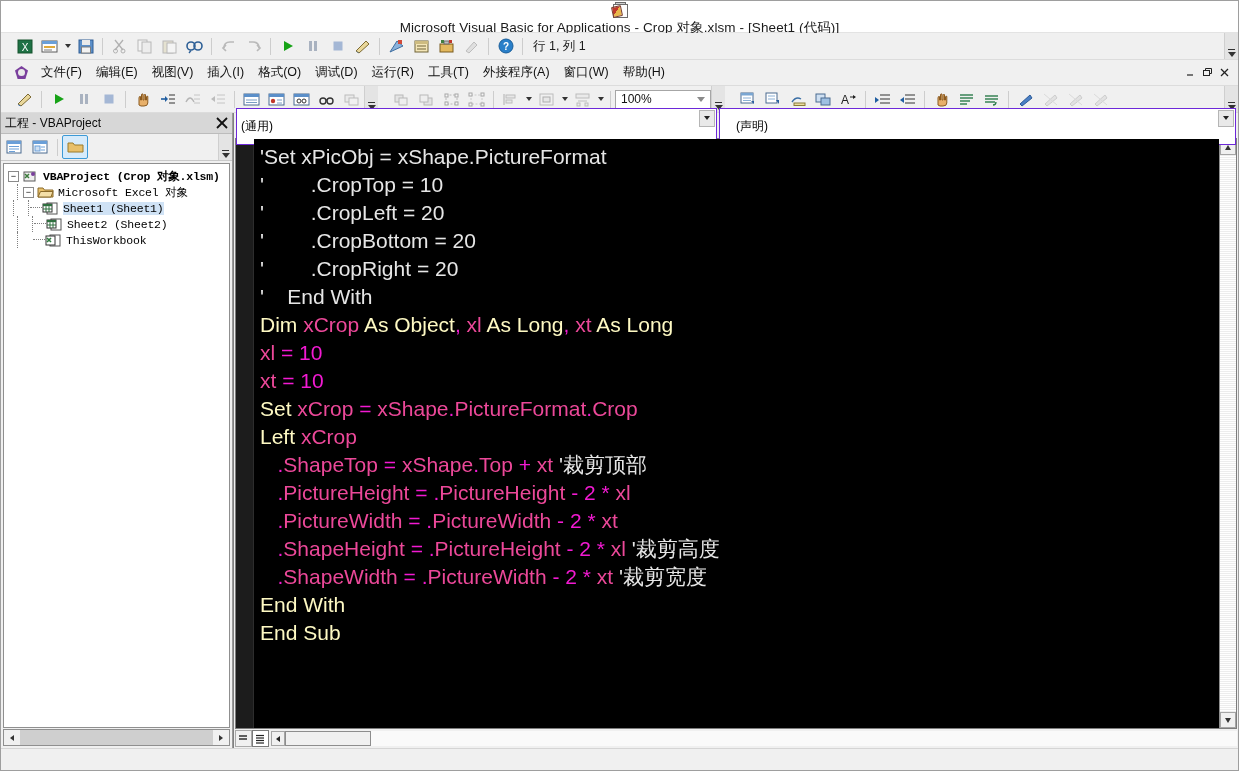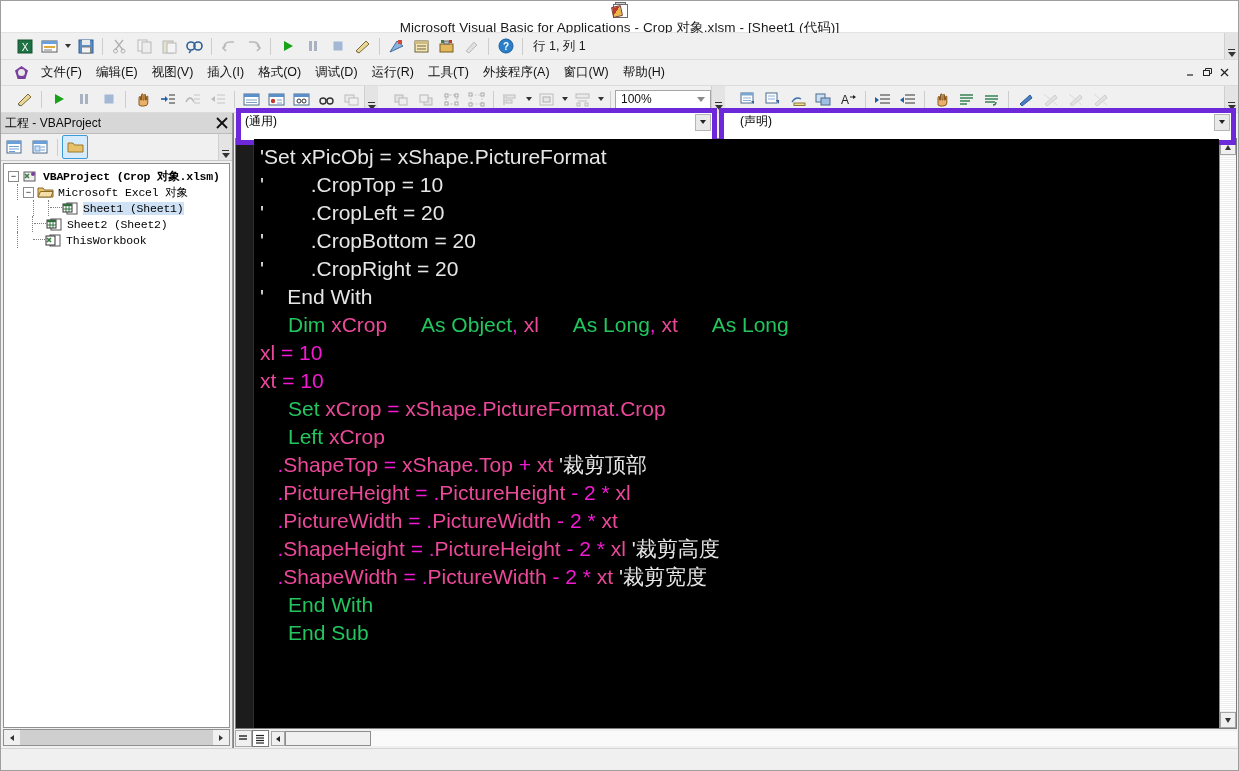--- a/index.html
+++ b/index.html
@@ -99,38 +99,38 @@
                 border:1px solid #8f8f8f;display:flex;align-items:center;box-sizing:border-box;}
   .hs-arrow{width:16px;height:15px;display:flex;align-items:center;justify-content:center;
             background:#f0f0f0;flex:none;}
   .hs-thumb{flex:1;height:15px;background:#cfcfcf;margin:0;}
 
   
   .code-wrap{flex:1;display:flex;flex-direction:column;min-width:0;background:#f0f0f0;
              border-left:1px solid #808080;box-sizing:border-box;}
   .combos{height:25px;min-height:25px;display:flex;align-items:center;background:#f0f0f0;
           padding:2px 2px 1px 2px;box-sizing:border-box;}
-  .combo{height:37px;background:#fff;border:5px solid #6d28d9;display:flex;align-items:flex-start;
+  .combo{height:37px;background:#fff;border:1px solid #6d28d9;display:flex;align-items:center;
          font-size:12px;color:#000;box-sizing:border-box;position:relative;padding-left:4px;}
   .combo.c1{width:481px;flex:none;margin-right:2px;}
   .combo.c2{flex:1;padding-left:16px;}
   .cb-arrow{position:absolute;right:1px;top:1px;width:16px;height:17px;background:#e9e9e9;
             border:1px solid #b5b5b5;display:flex;align-items:center;justify-content:center;
             box-sizing:border-box;}
   .cb-arrow:after{content:"";border-left:3px solid transparent;border-right:3px solid transparent;
                   border-top:4px solid #222;}
   .code-area{flex:1;display:flex;min-height:0;border:1px solid #7d7d7d;margin:0 1px;
              box-sizing:border-box;background:#000;}
   .margin-bar{width:17px;min-width:17px;background:#1c1c1c;border-right:1px solid #2d2d2d;}
   .code{flex:1;background:#000;overflow:hidden;position:relative;padding:4px 0 0 6px;
         box-sizing:border-box;}
   .cline{height:28px;line-height:28px;white-space:pre;font-family:"Liberation Sans", sans-serif;
          font-size:21px;letter-spacing:0px;}
   .cmt{color:#e6e6e6;}
-  .kw{color:#22c55e;margin-left:28px;}
+  .kw{color:#fef9c3;}
   .id{color:#ec4899;}
   .op{color:#f21ad2;}
   .num{color:#f21ad2;}
   .vscroll{width:17px;min-width:17px;background:#fff;display:flex;flex-direction:column;
            border-left:1px solid #8f8f8f;box-sizing:border-box;}
   .vs-btn{height:16px;background:#f0f0f0;border:1px solid #a5a5a5;box-sizing:border-box;
           display:flex;align-items:center;justify-content:center;flex:none;}
   .vs-track{flex:1;background:#f4f4f4;background-image:
             repeating-linear-gradient(0deg,#ededed 0 1px,#ffffff 1px 2px);}
   .code-foot{height:19px;min-height:19px;display:flex;align-items:center;background:#f0f0f0;
@@ -669,21 +669,21 @@
           <span style="width:3px"></span>
           <span class="ico">
             <svg width="17" height="14">
                 <path d="M1 3 L6 3 L7.5 5 L16 5 L16 12 L1 12 Z" fill="#e8c06a" stroke="#8a6a2a"></path>
                 <path d="M1 12 L3.5 6.5 L16 6.5 L14 12 Z" fill="#f4dfa8" stroke="#8a6a2a"></path>
               </svg>
           </span>
           <span class="lbl">Microsoft Excel 对象</span>
         </div>
 
-        <div class="tnode" style="padding-left:20px;">
+        <div class="tnode" style="padding-left:0;">
           <span style="width:9px"></span>
           <span class="vdot" style="height:16px;"></span>
           <span style="width:4px"></span>
           <span style="width:9px"></span>
           <span class="vdot" style="height:16px;"></span>
           <span class="dash"></span>
           <span class="ico">
             <svg width="17" height="14">
                 <rect x="5" y="2" width="10" height="11" fill="#fff" stroke="#555"></rect>
                 <rect x="1" y="3" width="9" height="8" fill="#fff" stroke="#333"></rect>

